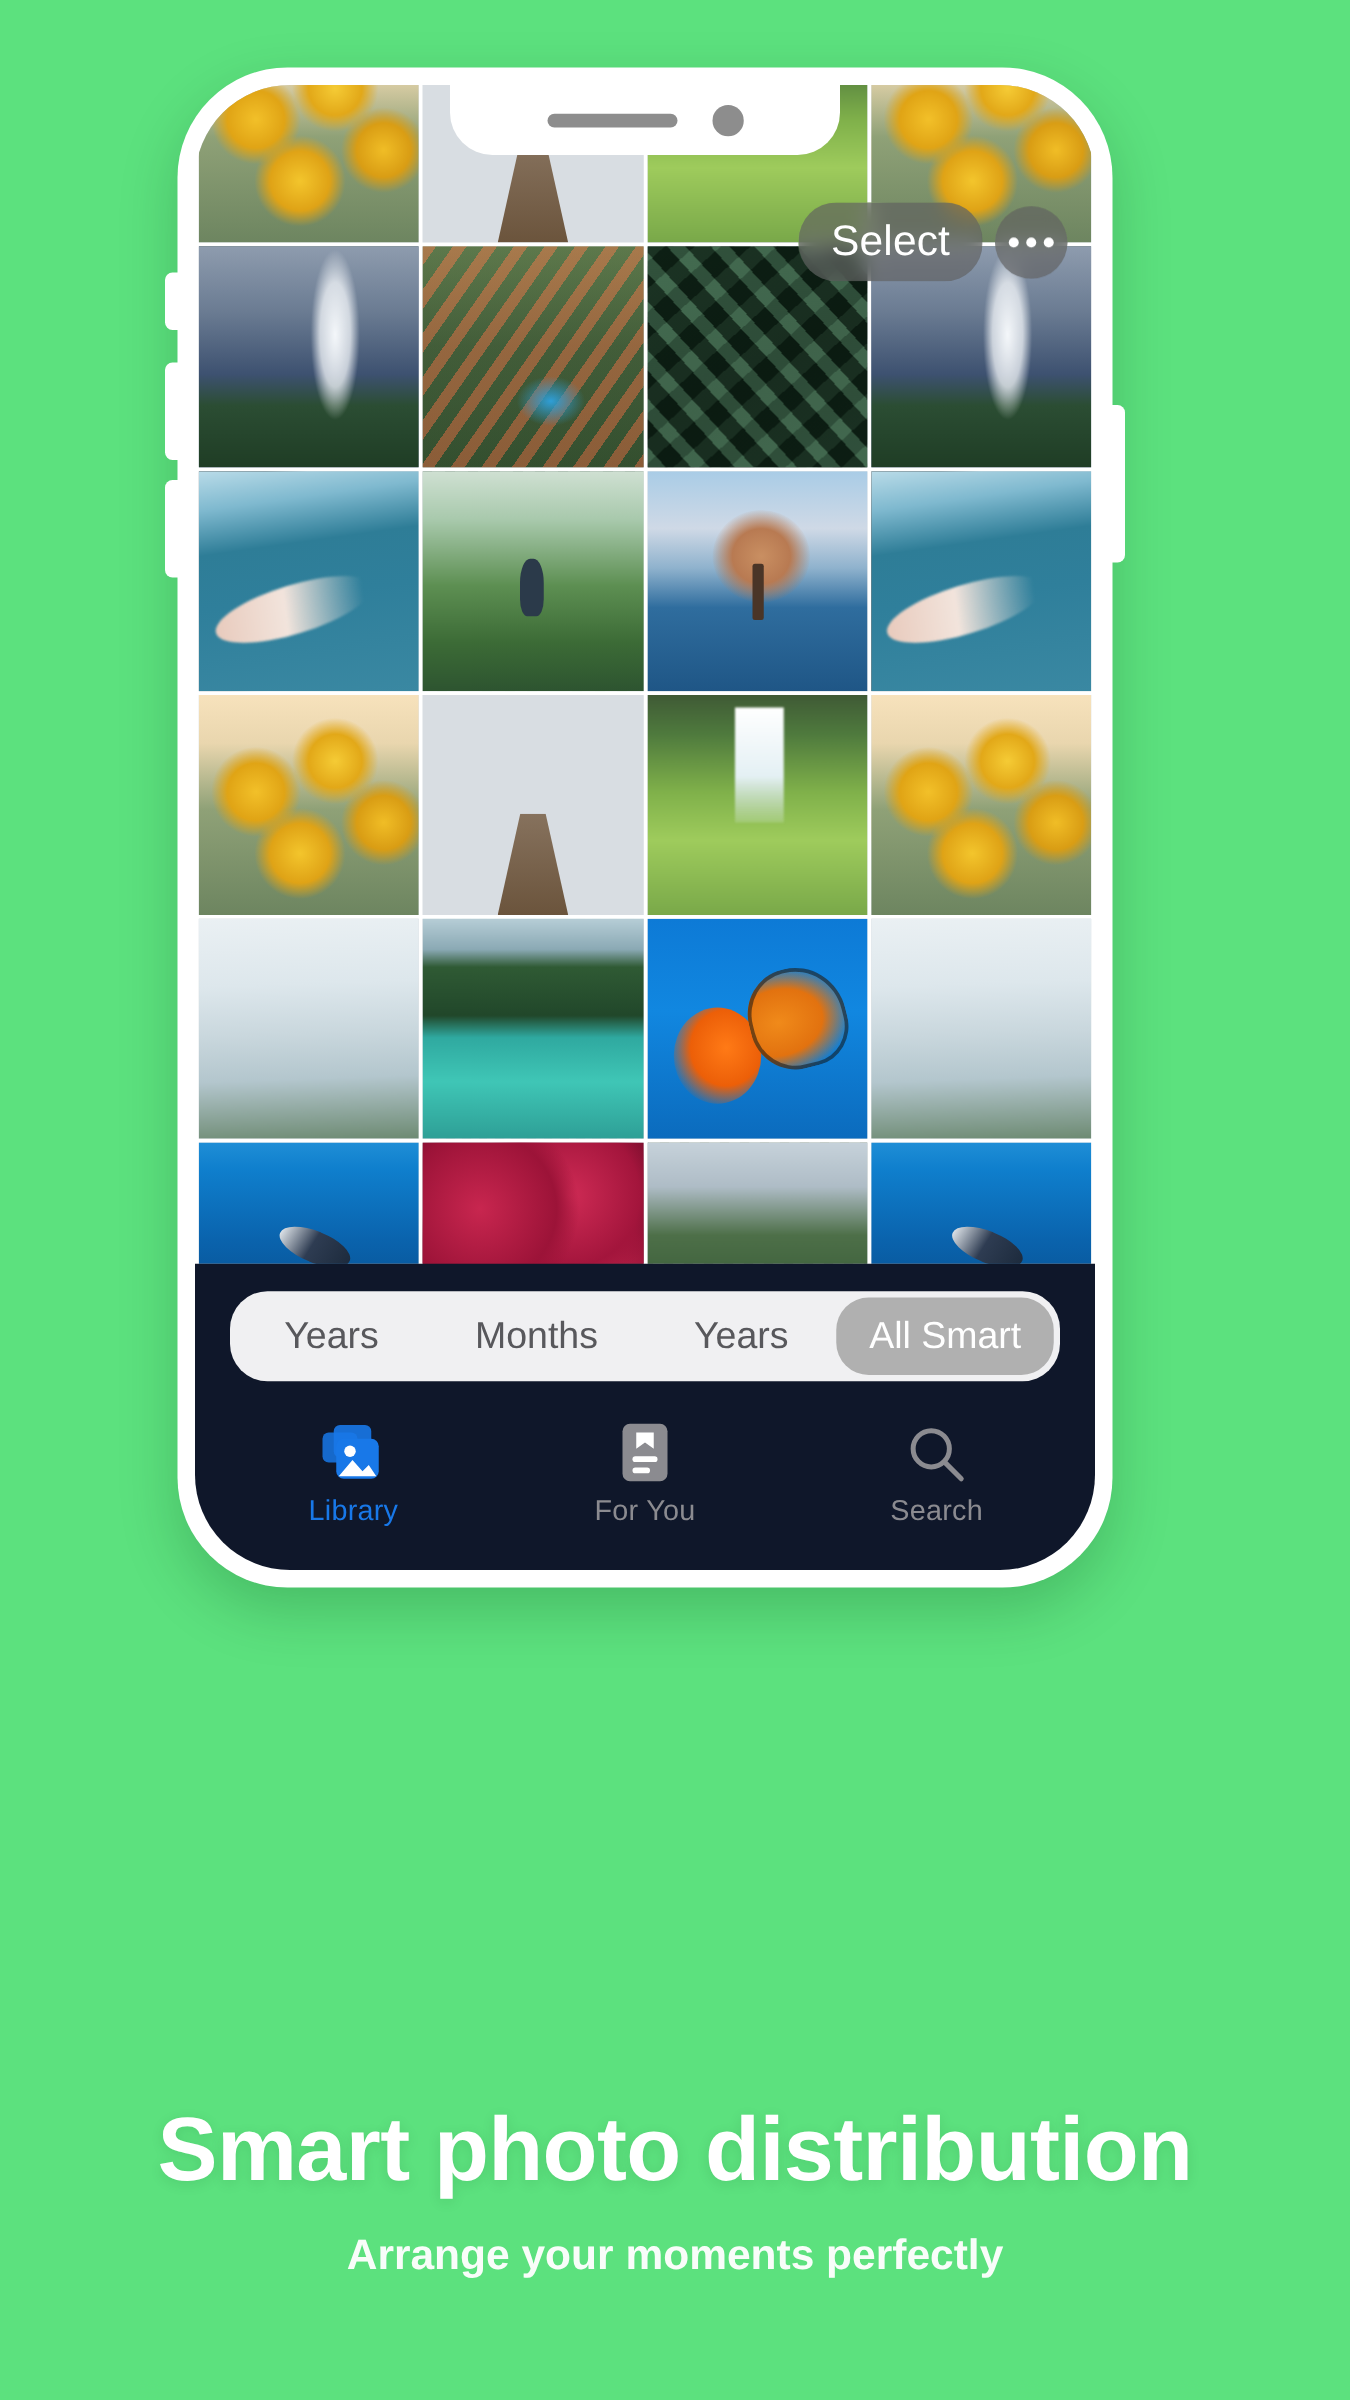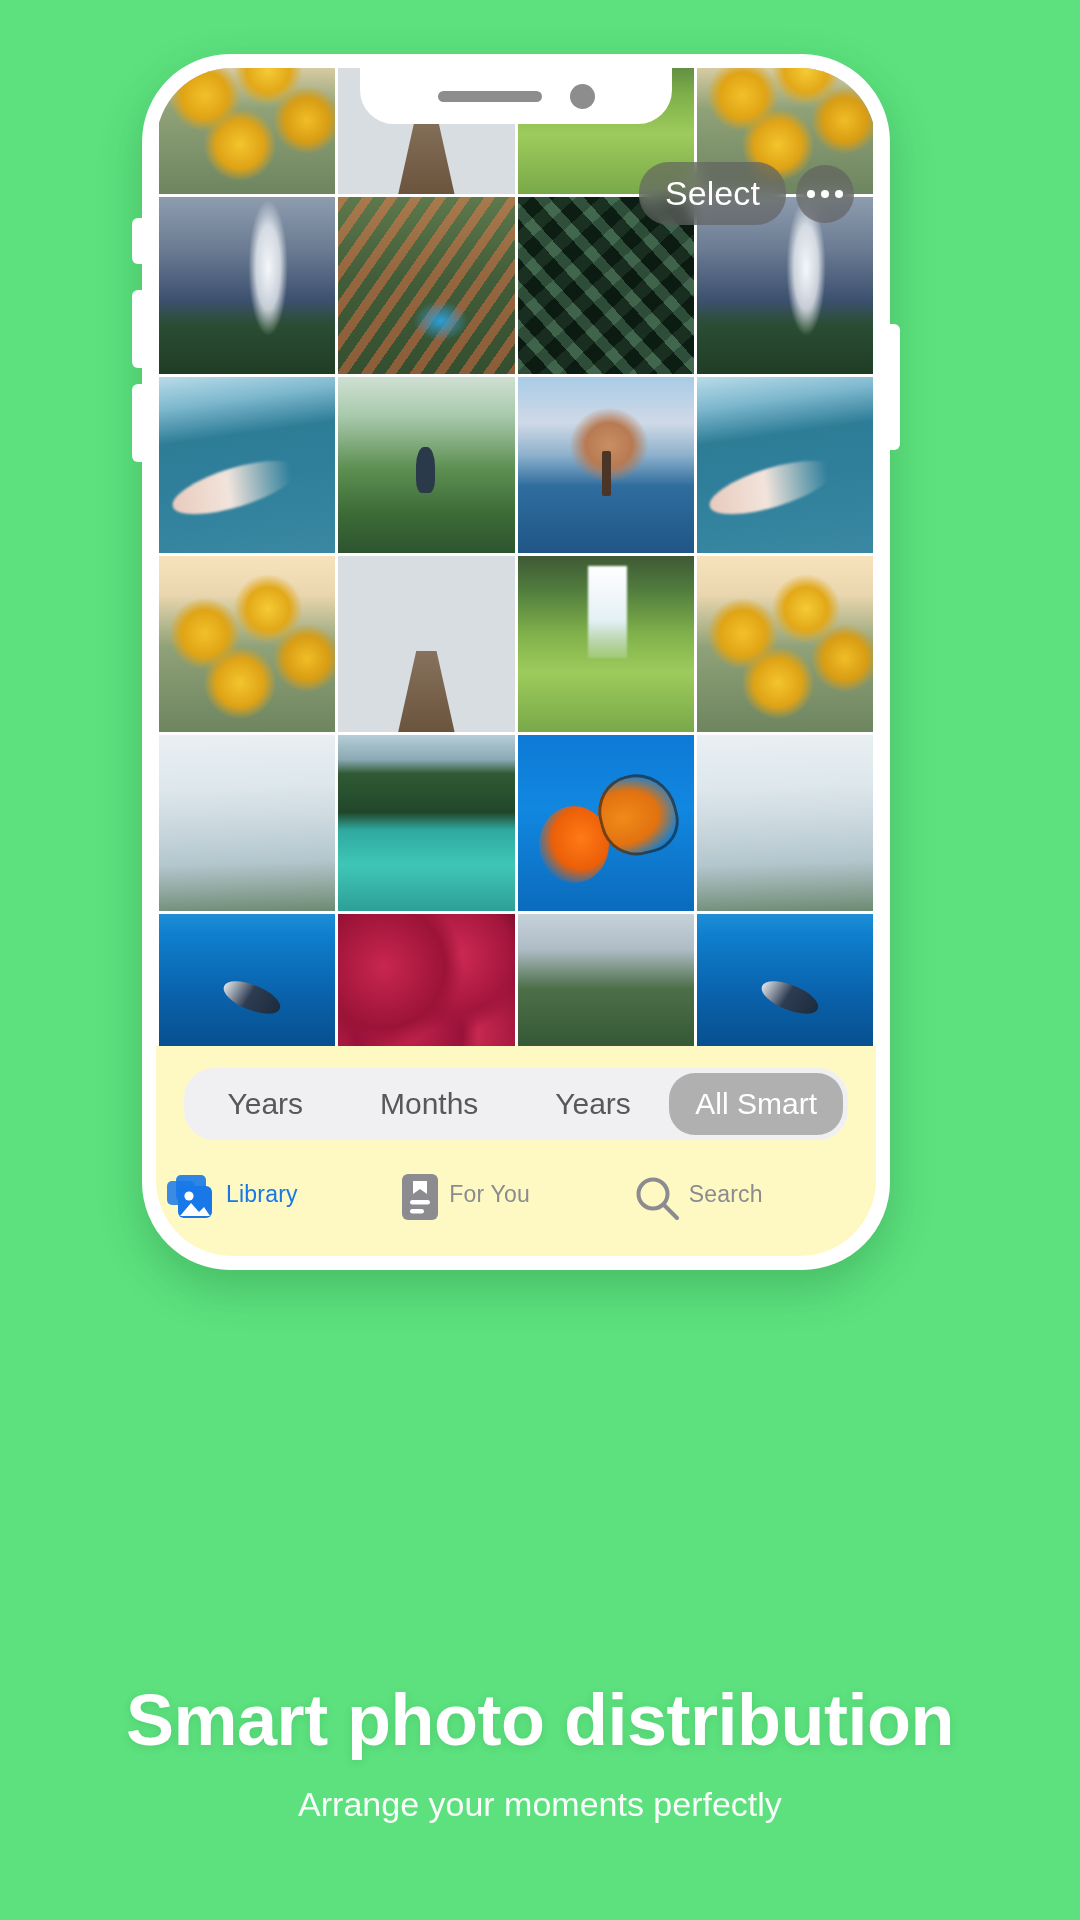--- a/index.html
+++ b/index.html
@@ -256,21 +256,21 @@
     gap:6px;
     backdrop-filter:blur(8px);
   }
   #more-button .dot{
     width:8px;height:8px;border-radius:50%;background:#ffffff;
   }
 
   
   #bottom-bar{
     flex:0 0 auto;
-    background:#fef9c3;
+    background:#0f172a;
     padding:0 0 34px 0;
     position:relative;
     z-index:20;
   }
   #segmented-control{
     margin:22px 28px 0 28px;
     background:#f0f0f2;
     border-radius:30px;
     height:72px;
     display:flex;
@@ -295,20 +295,21 @@
   }
 
   #tab-bar{
     display:flex;
     margin-top:26px;
     padding:0 10px;
   }
   .tab-item{
     flex:1 1 0;
     display:flex;
+    flex-direction:column;
     align-items:center;
     gap:8px;
   }
   .tab-icon{ height:56px; display:flex; align-items:flex-end; justify-content:center; }
   .tab-label{ font-size:23px; color:#8b8b90; letter-spacing:.2px; }
   .tab-item.active .tab-label{ color:#1878e8; }
 
   
   #marketing{
     position:absolute;
@@ -319,21 +320,21 @@
   #headline{
     font-size:72px;
     font-weight:700;
     letter-spacing:-.5px;
     line-height:1.05;
     text-shadow:0 2px 10px rgba(0,70,25,.12);
   }
   #subheadline{
     margin-top:26px;
     font-size:34px;
-    font-weight:400;
+    font-weight:700;
     opacity:.96;
   }
 </style>
 </head>
 <body style="background: rgb(92, 225, 126);">
 
 <div id="phone-mockup">
 
   <div id="phone-frame"></div>
 

